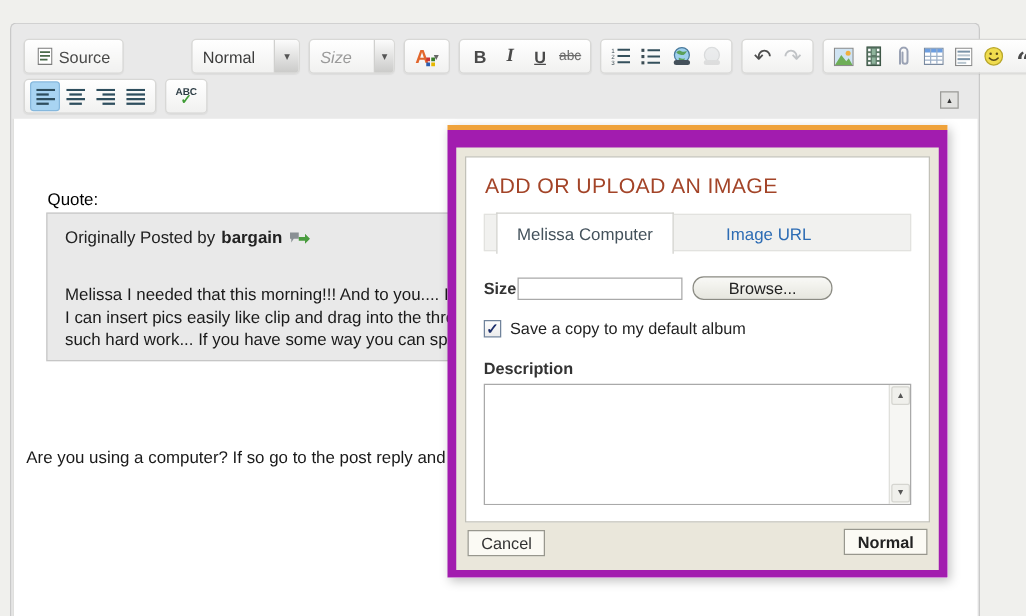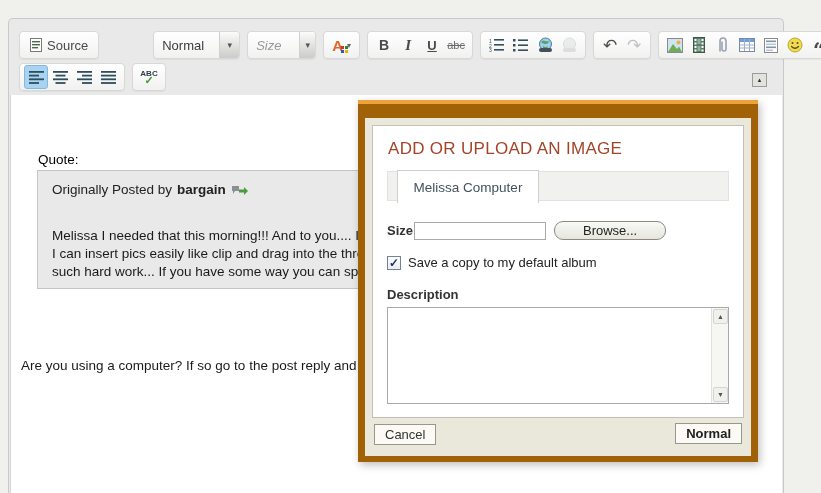--- a/index.html
+++ b/index.html
@@ -59,21 +59,21 @@
                   display:flex; align-items:center; gap:5px; }
   .quote-author { font-weight:bold; }
   .quote-body { position:absolute; left:14px; top:56px; font-size:13.5px; line-height:18px;
                 white-space:nowrap; color:#1a1a1a; }
   .para { position:absolute; left:10px; top:263px; font-size:13.5px; white-space:nowrap; color:#1a1a1a; }
 
   
   .modal { position:absolute; left:358px; top:100px; width:400px; height:362px; z-index:10;
            box-shadow:2px 3px 8px rgba(0,0,0,0.25); }
   .modal-orange { position:absolute; left:0; top:0; right:0; height:4px; background:#efa23b; }
-  .modal-frame { position:absolute; left:0; right:0; top:4px; bottom:0; background:#a16207; }
+  .modal-frame { position:absolute; left:0; right:0; top:4px; bottom:0; background:#a21caf; }
   .modal-body { position:absolute; left:7px; right:7px; top:14px; bottom:6px; background:#eae7db; }
   .modal-panel { position:absolute; left:7px; right:7px; top:7px; bottom:38px; background:#ffffff;
                  border:1px solid #c2c1b8; padding:10px 14px; }
   .dlg-title { font-size:17px; color:#a34428; letter-spacing:0.3px; margin:3px 0 12px 1px; }
   .tabstrip { position:relative; height:30px; background:#f1f1ef; border:1px solid #e2e2df; }
   .tab-active { position:absolute; left:9px; top:-2px; width:142px; height:33px; background:#ffffff;
                 border:1px solid #cfcfcb; border-bottom:none; display:flex; align-items:center;
                 justify-content:center; font-size:13.5px; color:#44525c; cursor:pointer; }
   .tab-inactive { position:absolute; left:152px; top:0; width:150px; height:30px; display:flex;
                   align-items:center; justify-content:center; font-size:13.5px; color:#2d6cb4; cursor:pointer; }
@@ -368,20 +368,21 @@
 
 <div class="modal">
   <div class="modal-orange"></div>
   <div class="modal-frame">
     <div class="modal-body">
       <div class="modal-panel">
         <div class="dlg-title">ADD OR UPLOAD AN IMAGE</div>
 
         <div class="tabstrip">
           <div class="tab-active">Melissa Computer</div>
+          <div class="tab-inactive">Image URL</div>
         </div>
 
         <div class="file-row">
           <span class="file-label">Size</span>
           <input class="file-input" type="text" value="" style="">
           <button class="browse-btn">Browse...</button>
         </div>
 
         <div class="check-row">
           <span class="checkbox">✓</span>

